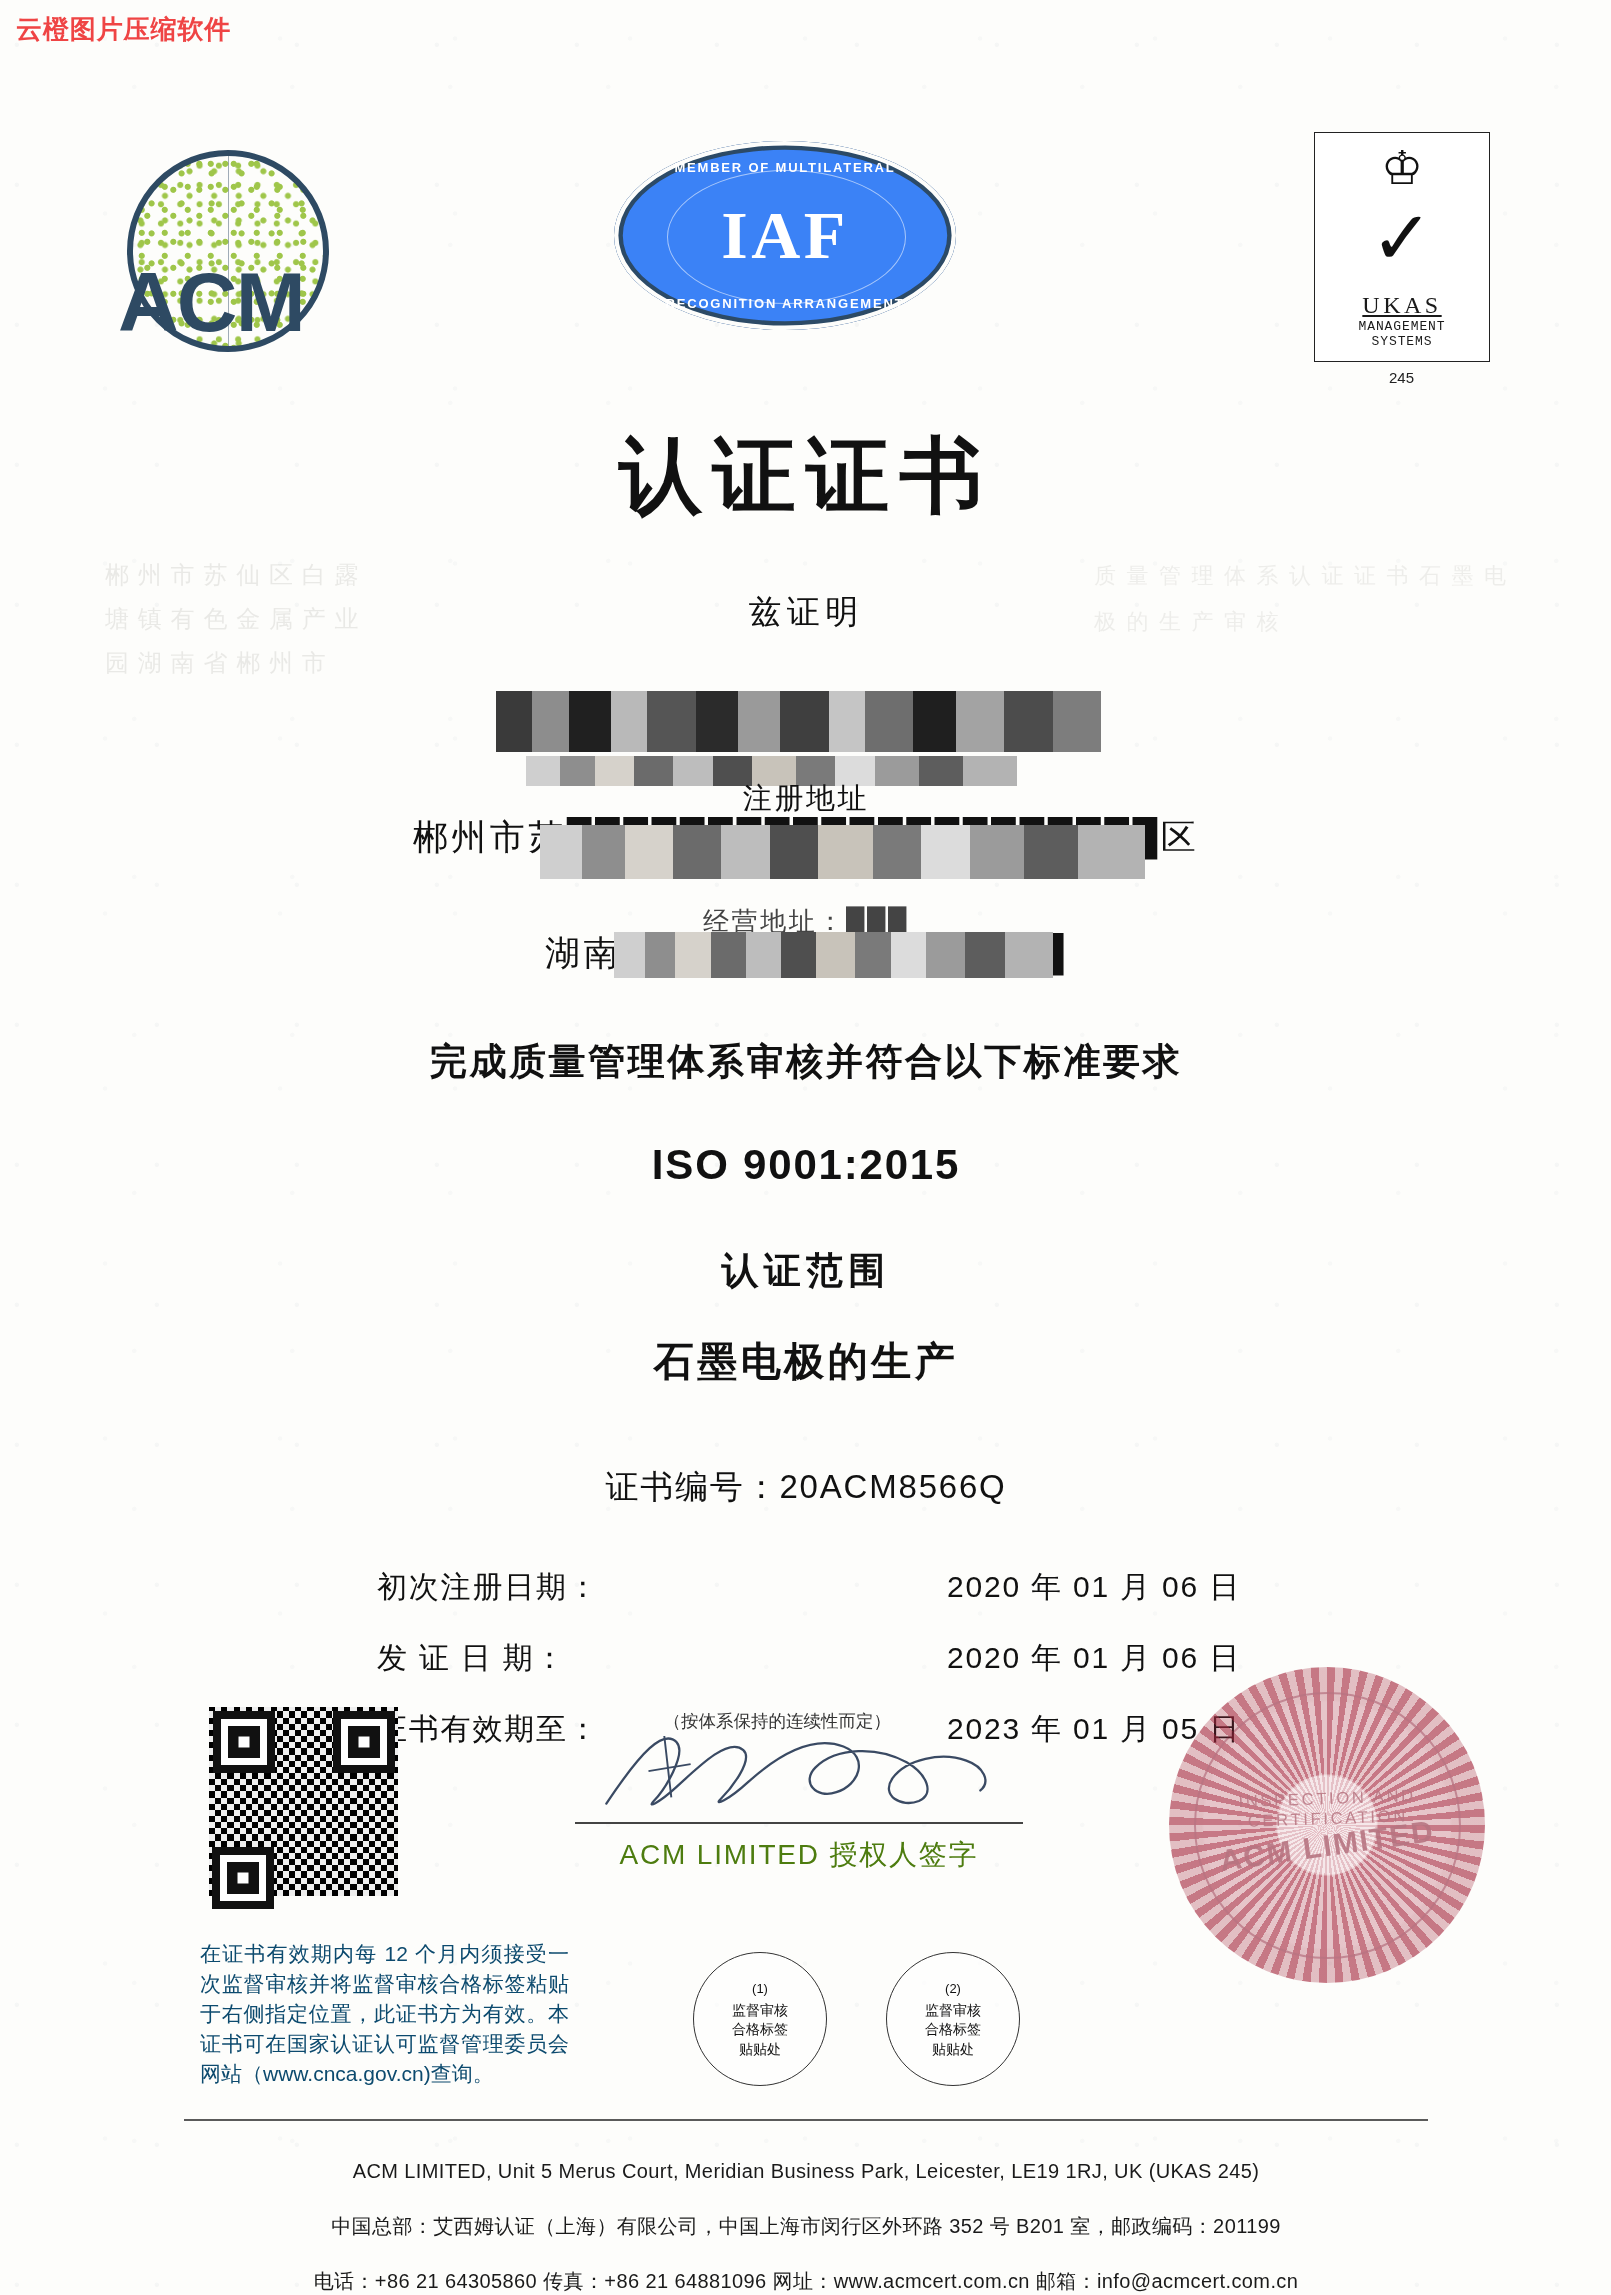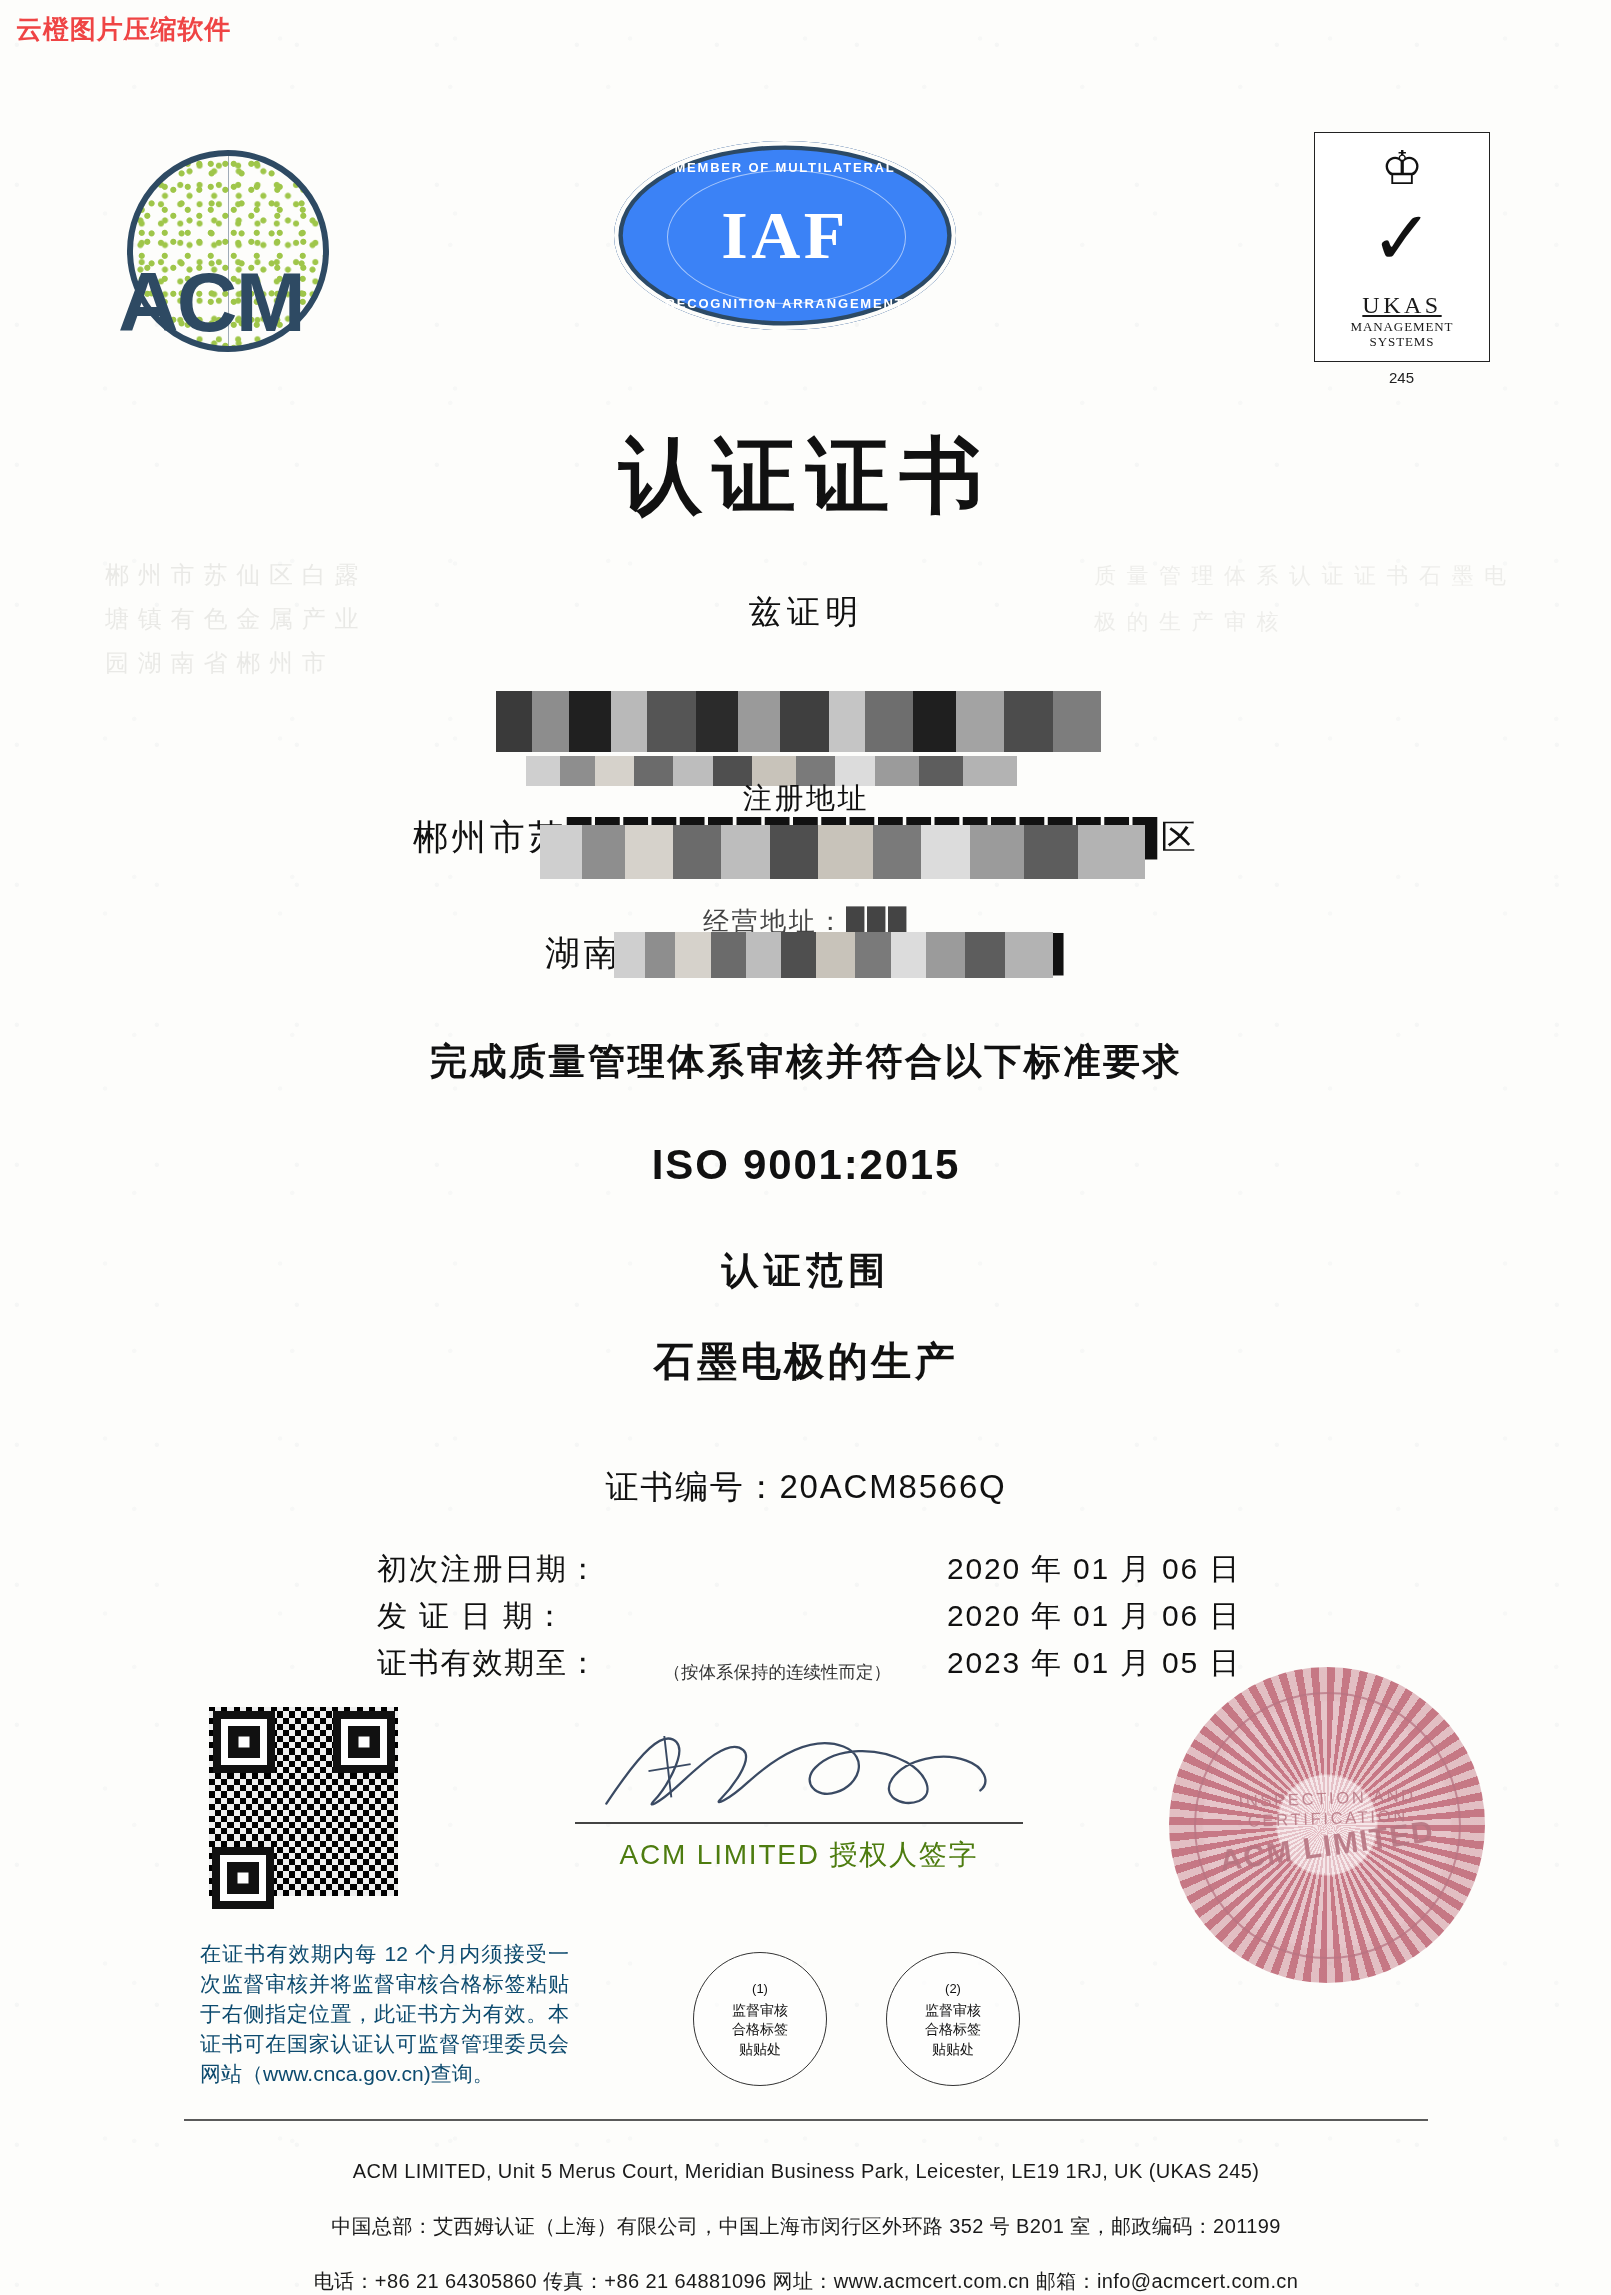--- a/index.html
+++ b/index.html
@@ -204,21 +204,21 @@
     font-family: "Liberation Serif", serif;
     text-decoration: underline;
   }
   .ukas-sub {
     position: absolute;
     bottom: 12.3px; left: 0; width: 100%;
     text-align: center;
     font-size: 13px;
     letter-spacing: 0.9px;
     line-height: 15px;
-    font-family: Liberation Serif, serif;
+    font-family: Liberation Mono, monospace;
   }
   .ukas-num {
     text-align: center;
     font-size: 15px;
     margin-top: 7px;
     color: #222;
   }
 
   
   .cert-title {
@@ -332,22 +332,23 @@
   .dates {
     position: absolute;
     top: 1543px;
     left: 377px;
     width: 860px;
     font-size: 30px;
     color: #111;
   }
   .date-row {
     display: flex;
-    align-items: flex-end;
+    align-items: flex-start;
     height: 47px;
+    margin-top: 24px;
   }
   .date-label {
     width: 290px;
     letter-spacing: 1.8px;
     white-space: nowrap;
   }
   .date-note {
     font-size: 17.5px;
     color: #333;
     margin-left: -3.5px;

